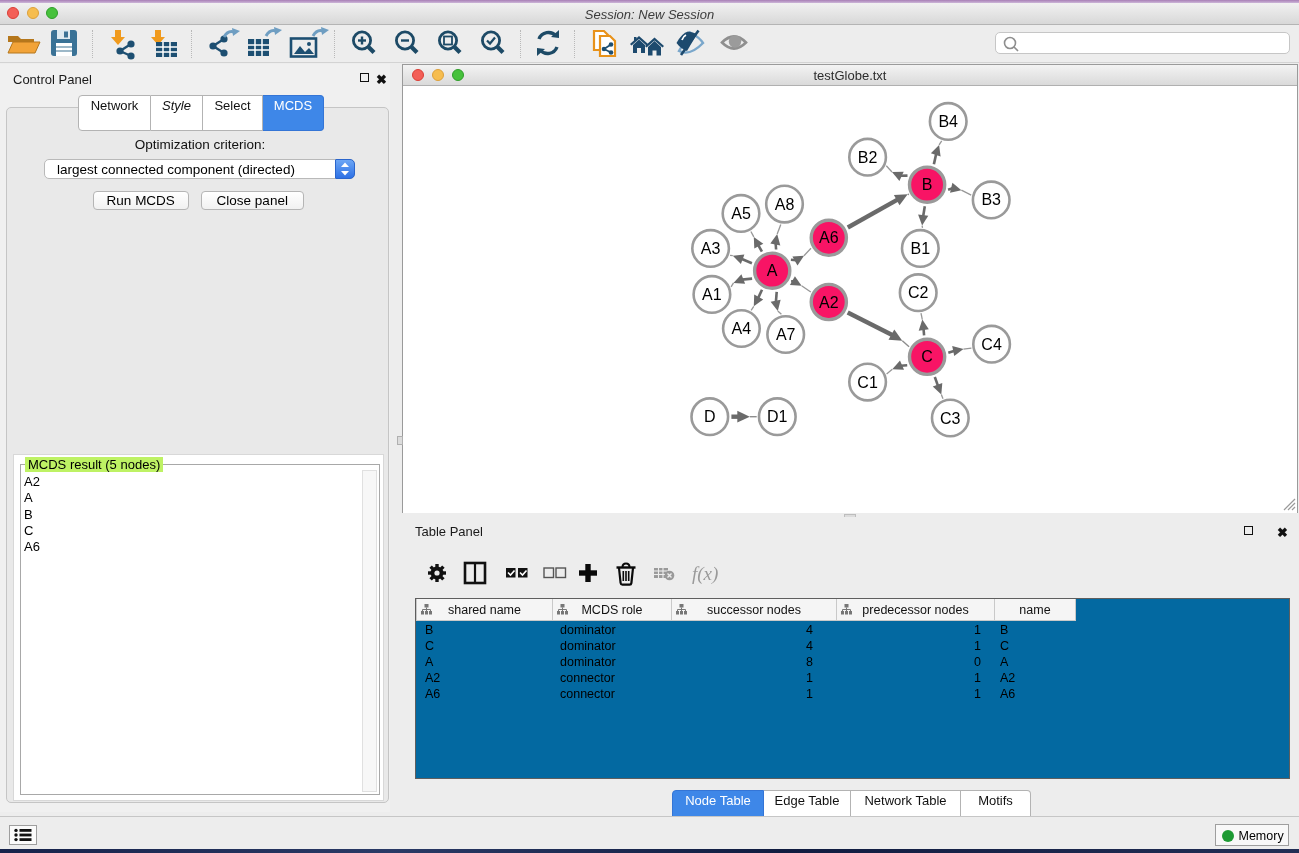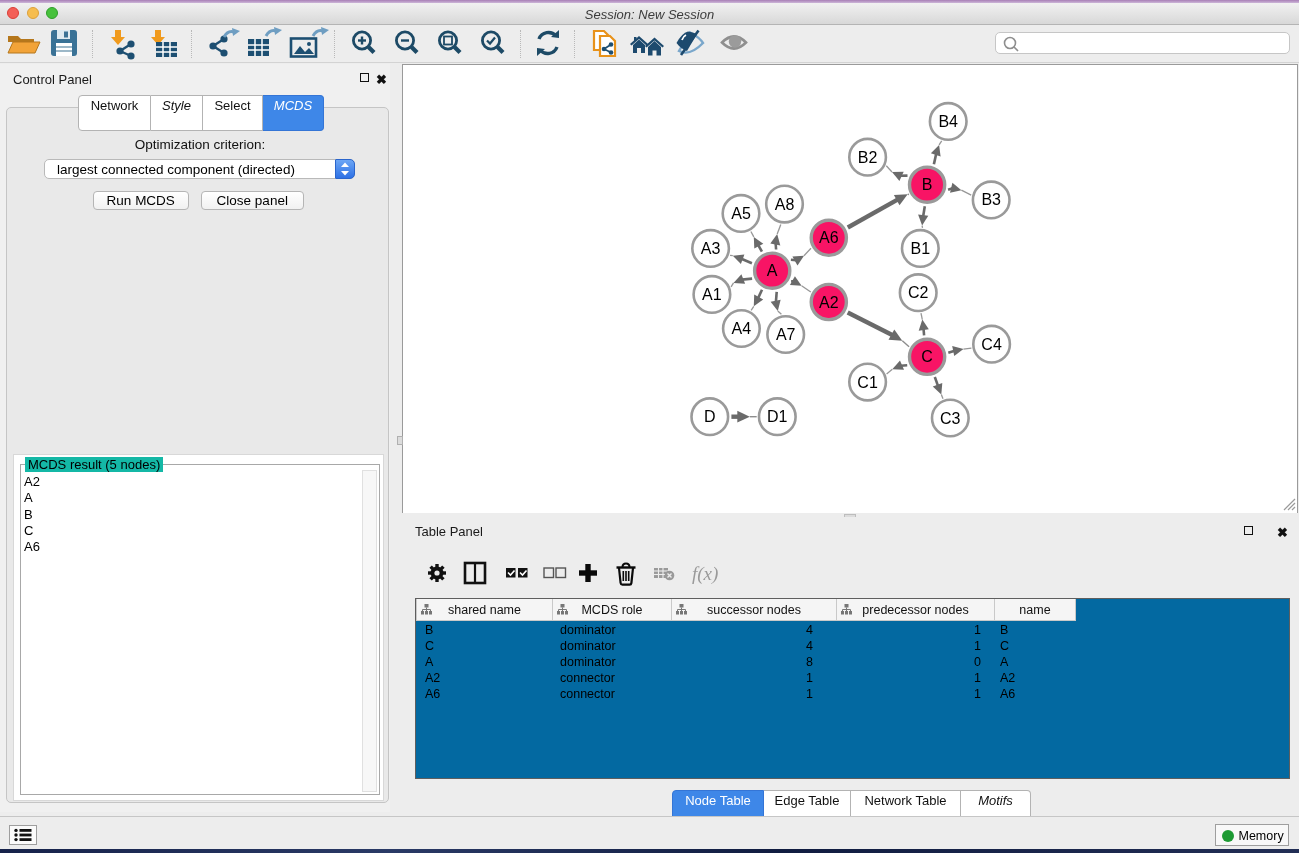--- a/index.html
+++ b/index.html
@@ -22,30 +22,30 @@
 .search { position:absolute; left:995px; top:7px; width:295px; height:22px; background:#fff; border:1px solid #c6c6c6; border-radius:5px; }
 
 .cpanel { left:0; top:64px; width:390px; height:748px; background:#f0f0f0; }
 .ptitle { font-size:13px; color:#1a1a1a; }
 .winbtn { position:absolute; width:9px; height:9px; border:1.5px solid #111; background:transparent; }
 .xbtn { position:absolute; font-size:13px; font-weight:bold; color:#111; line-height:1; }
 .tabpane { position:absolute; left:6px; top:43px; width:383px; height:696px; background:#e9e9e9; border:1px solid #c5c5c5; border-radius:5px; }
 .tabrow { position:absolute; top:31px; height:36px; display:flex; }
 .tab { background:#fff; border:1px solid #b3b3b3; border-left:none; font-size:13px; color:#111; text-align:center; line-height:20px; }
 .tab.first { border-left:1px solid #b3b3b3; border-radius:4px 0 0 4px; }
-.tab.last { border-radius:0 4px 4px 0;font-style:italic; }
+.tab.last { border-radius:0 4px 4px 0; }
 .tab.sel { background:#3e87e8; color:#fff; border-color:#3475d6; }
 .lbl { font-size:13.5px; color:#111; }
 .selectbox { position:absolute; left:44px; top:95px; width:311px; height:20px; background:#fff; border:1px solid #b9b9b9; border-radius:5px; }
 .selectbox .txt { position:absolute; left:12px; top:2px; font-size:13.5px; color:#000; }
 .stepper { position:absolute; right:-1px; top:-1px; width:20px; height:20px; border-radius:1px 5px 5px 1px; background:linear-gradient(#6ca6f5,#2e71e5); border:1px solid #2a65cc; }
 .btn { position:absolute; height:19px; background:linear-gradient(#ffffff,#f1f1f1); border:1px solid #b5b5b5; border-radius:4px; font-size:13.5px; color:#000; text-align:center; line-height:17px; }
 .resultbox { position:absolute; left:13px; top:390px; width:371px; height:347px; background:#fff; border:1px solid #d8d8d8; }
 .fieldset { position:absolute; left:6px; top:9px; width:360px; height:331px; border:1px solid #a8a8a8; }
-.legend { position:absolute; left:4px; top:-8px; background:#14b8a6; font-size:13px; padding:0 3px; color:#000; }
+.legend { position:absolute; left:4px; top:-8px; background:#bef264; font-size:13px; padding:0 3px; color:#000; }
 .mlist { position:absolute; left:3px; top:9px; font-size:13px; color:#000; line-height:16.3px; }
 .vscroll { position:absolute; right:2px; top:5px; bottom:2px; width:15px; background:#f7f7f7; border:1px solid #e0e0e0; }
 .hcell { position:absolute; top:0; height:22px; line-height:22px; text-align:center; font-size:12.5px; color:#111; border-left:1px solid #c9c9c9; }
 .hcell:first-of-type { border-left:none; }
 .trow { position:absolute; left:0; width:873px; height:16px; font-size:12.5px; color:#000; }
 .trow span { position:absolute; top:0; line-height:16px; }
 .c1 { left:9px; } .c2 { left:144px; } .c3 { right:875px; } .c4 { right:875px; } .c5 { left:584px; }
 .c3 { left:auto; right:476px; text-align:right; } .c4 { left:auto; right:308px; }
 </style>
 </head>
@@ -226,20 +226,26 @@
   <div class="resultbox">
     <div class="fieldset">
       <div class="legend">MCDS result (5 nodes)</div>
       <div class="mlist">A2<br>A<br>B<br>C<br>A6</div>
       <div class="vscroll"></div>
     </div>
   </div>
 </div>
 
 <div class="abs" style="left:402px; top:64px; width:896px; height:449px; border:1px solid #9a9a9a; background:#fff;">
+  <div style="position:absolute; left:0; top:0; width:894px; height:21px; background:linear-gradient(#f3f3f3,#dadada); border-bottom:1px solid #b0b0b0;">
+    <div class="tl r" style="left:8.8px; top:4px;"></div>
+    <div class="tl y" style="left:28.7px; top:4px;"></div>
+    <div class="tl g" style="left:48.7px; top:4px;"></div>
+    <div style="position:absolute; left:0; right:0; top:3px; text-align:center; font-size:13px; color:#2d2d2d;">testGlobe.txt</div>
+  </div>
   <div style="position:absolute; left:0; top:22px; width:894px; height:426px; background:#fff; overflow:hidden;">
 <svg class="graph" width="894" height="426" viewBox="0 0 894 426" font-family="Liberation Sans, sans-serif">
 <line x1="350.8" y1="149.9" x2="347.9" y2="144.5" stroke="#979797" stroke-width="1.3"></line>
 <line x1="358.9" y1="164.7" x2="355.1" y2="157.8" stroke="#6a6a6a" stroke-width="2.6"></line>
 <polygon points="350.8,149.9 360.3,156.7 351.3,161.6" fill="#6a6a6a"></polygon>
 <line x1="374.2" y1="147.1" x2="377.8" y2="137.4" stroke="#979797" stroke-width="1.3"></line>
 <line x1="373.1" y1="162.5" x2="372.6" y2="156.0" stroke="#6a6a6a" stroke-width="2.6"></line>
 <polygon points="374.2,147.1 377.3,158.4 367.3,156.5" fill="#6a6a6a"></polygon>
 <line x1="329.8" y1="168.7" x2="327.0" y2="168.4" stroke="#979797" stroke-width="1.3"></line>
 <line x1="348.9" y1="176.3" x2="338.3" y2="171.8" stroke="#6a6a6a" stroke-width="2.6"></line>

